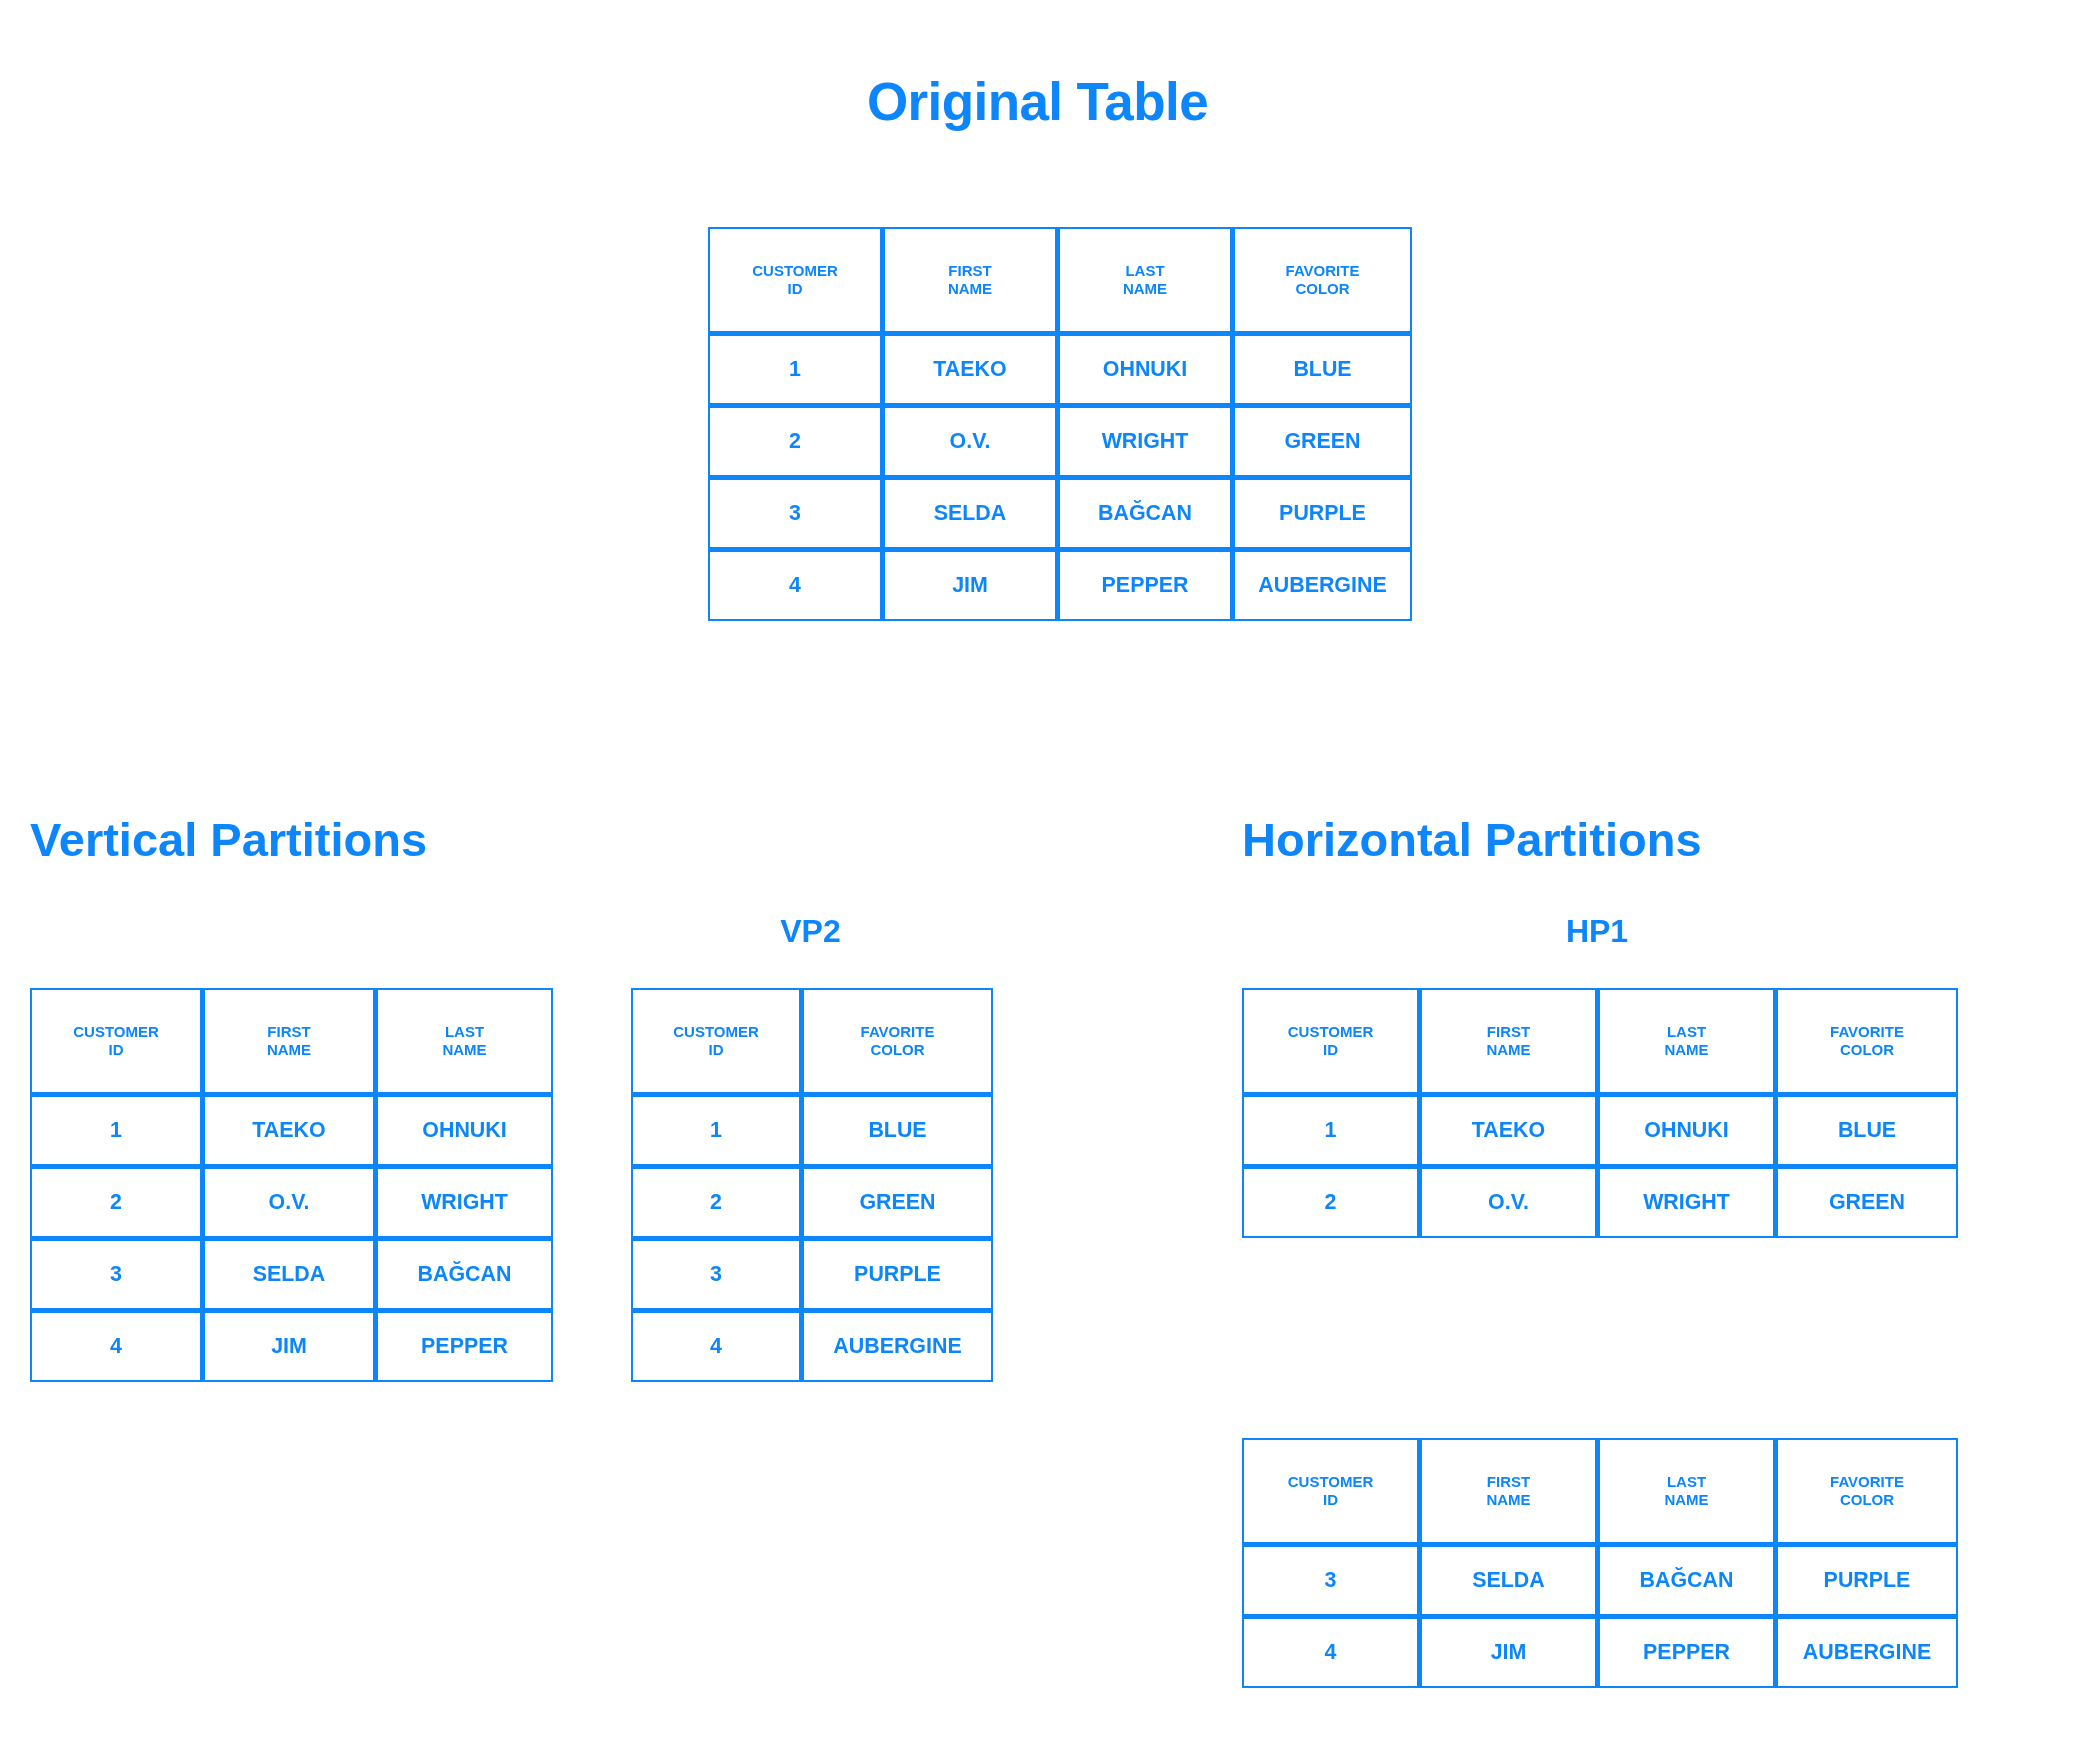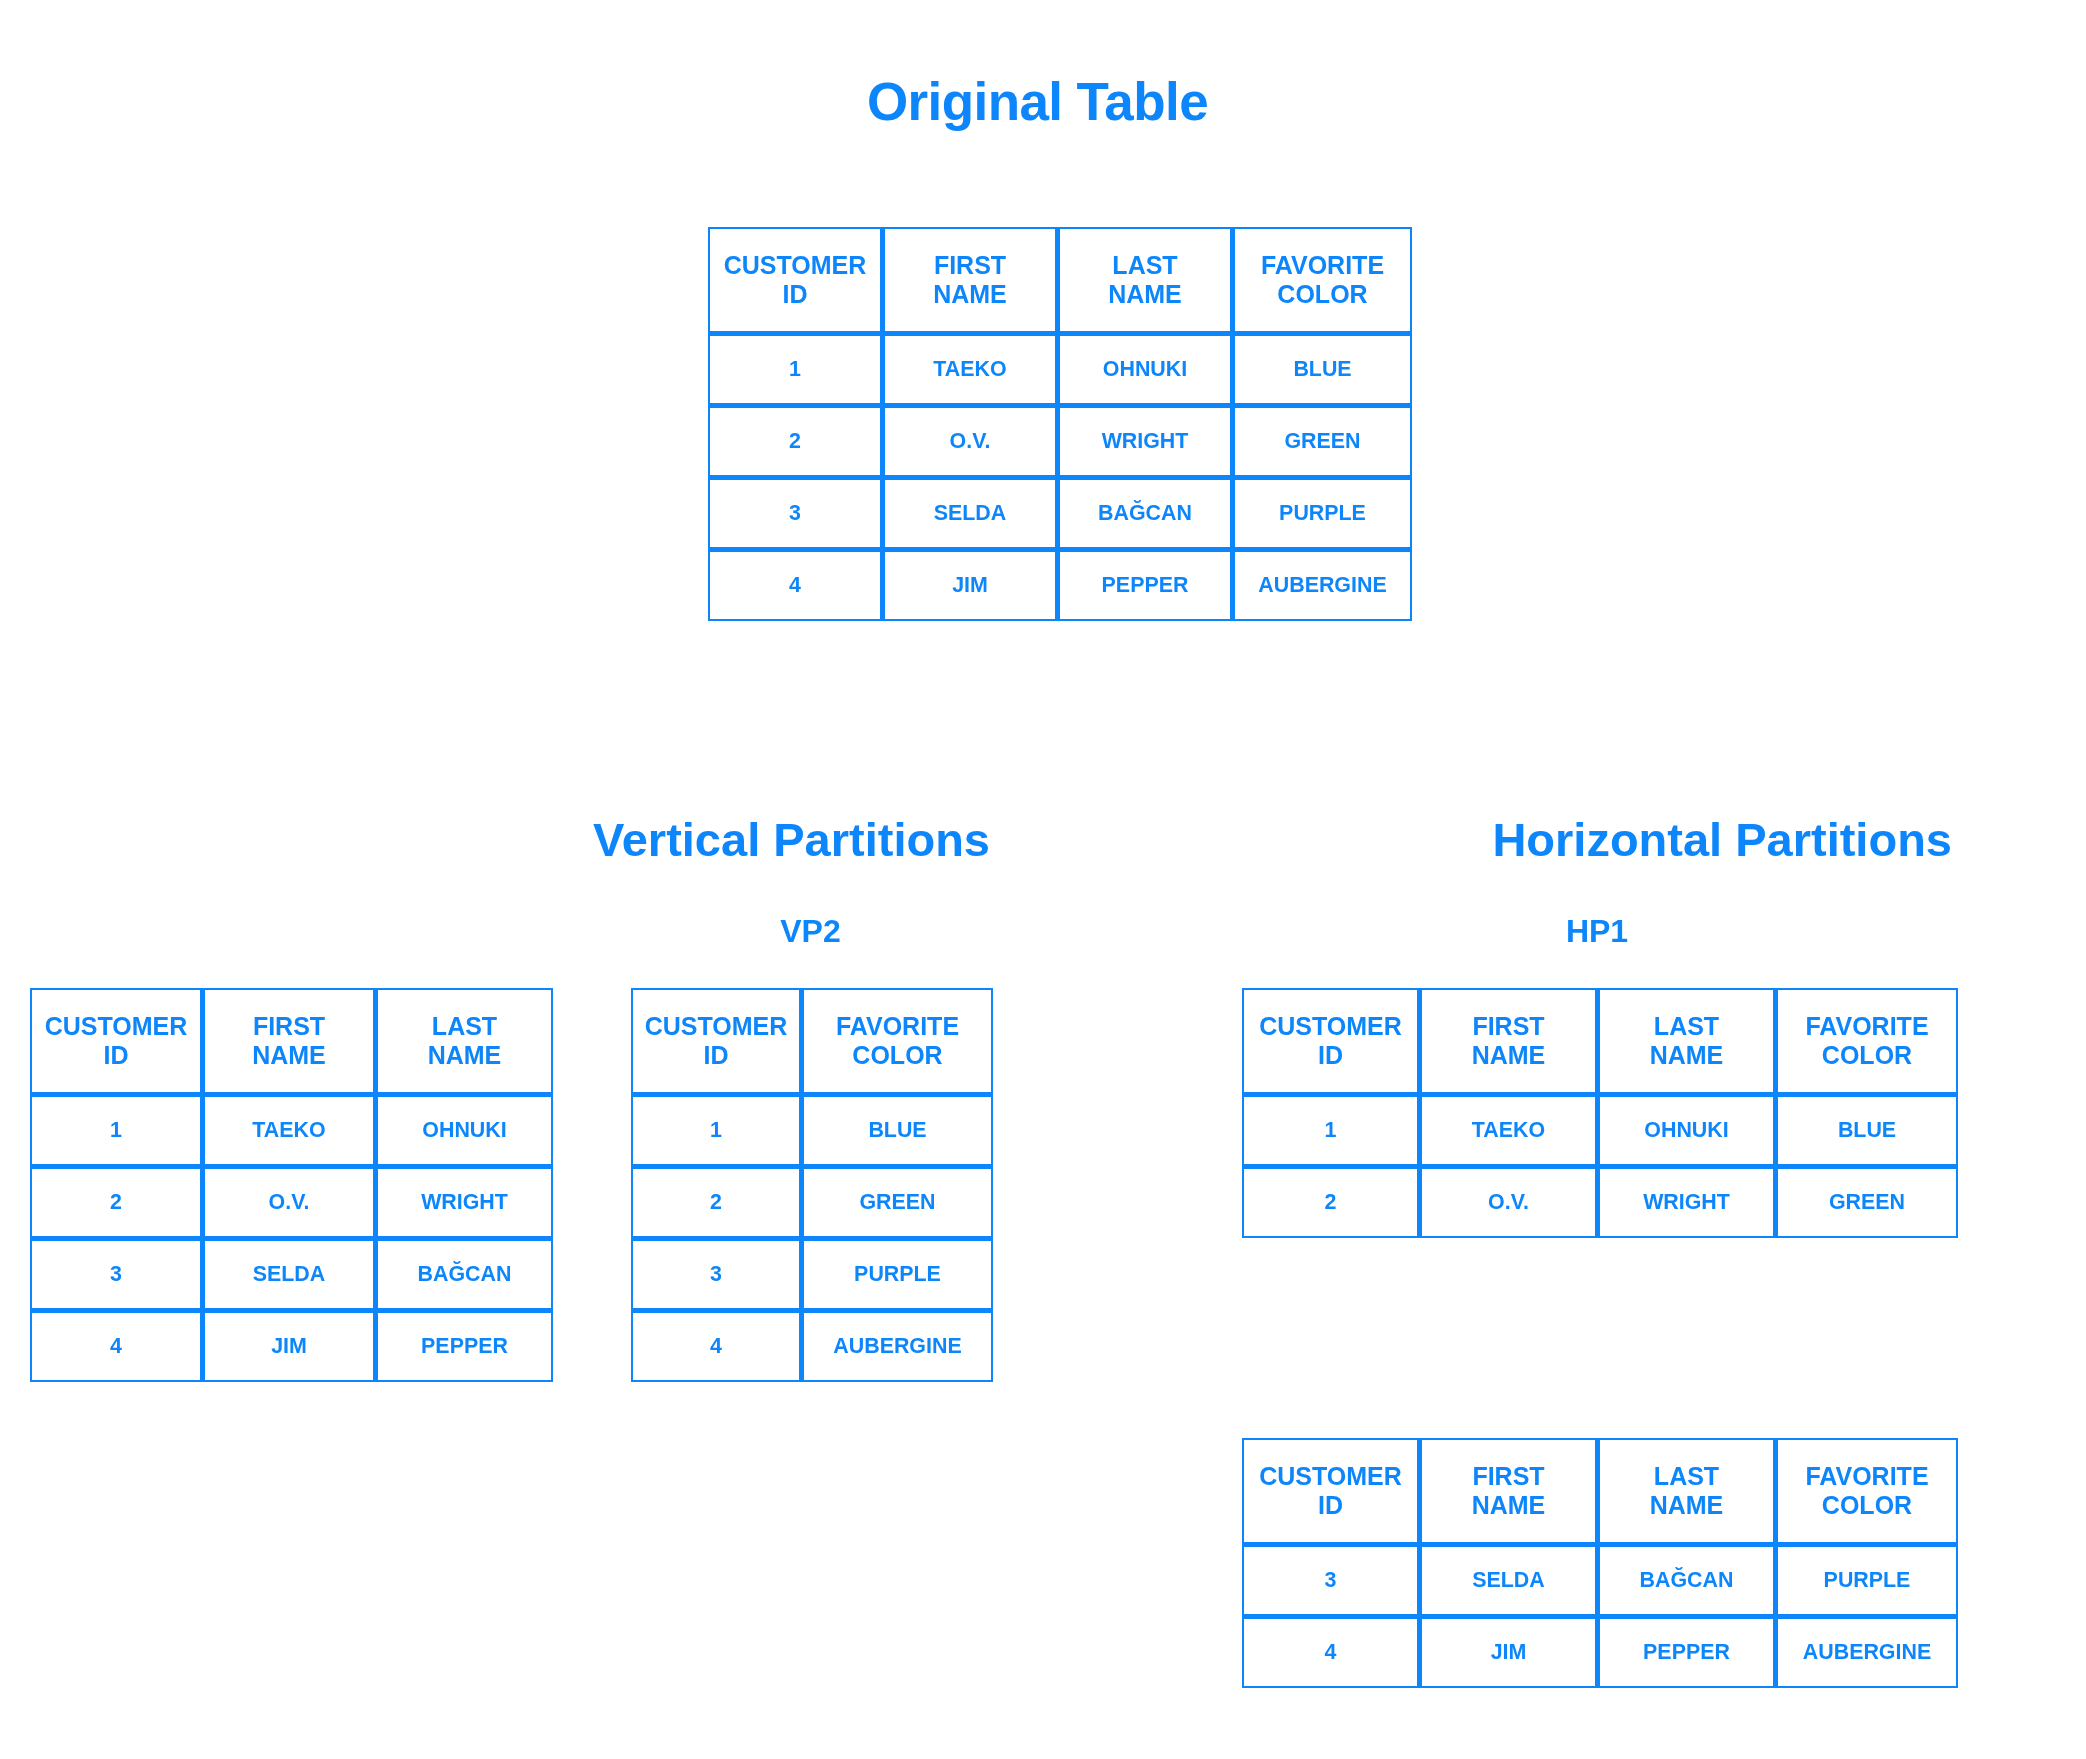--- a/index.html
+++ b/index.html
@@ -33,21 +33,21 @@
     letter-spacing: -0.6px;
     white-space: nowrap;
     text-align: center;
   }
   .section-title {
     position: absolute;
     font-size: 47px;
     font-weight: bold;
     color: #0d86fb;
     white-space: nowrap;
-    text-align: right;
+    text-align: left;
   }
   .sub-title {
     position: absolute;
     font-size: 32px;
     font-weight: bold;
     color: #0d86fb;
     white-space: nowrap;
     text-align: center;
   }
 
@@ -65,21 +65,21 @@
     border: 0;
     text-align: center;
     vertical-align: middle;
     color: #0d86fb;
     font-weight: bold;
     font-size: 21.4px;
     line-height: 1.18;
     padding: 0;
   }
   .tbl td.hdr {
-    font-size: 25px;
+    font-size: 15px;
     white-space: pre-line;
   }
   .tbl tr td {
     border-right: 5.2px solid #0d86fb;
     border-bottom: 5.2px solid #0d86fb;
   }
   .tbl tr td:last-child {
     border-right: 0;
   }
   .tbl tr:last-child td {

